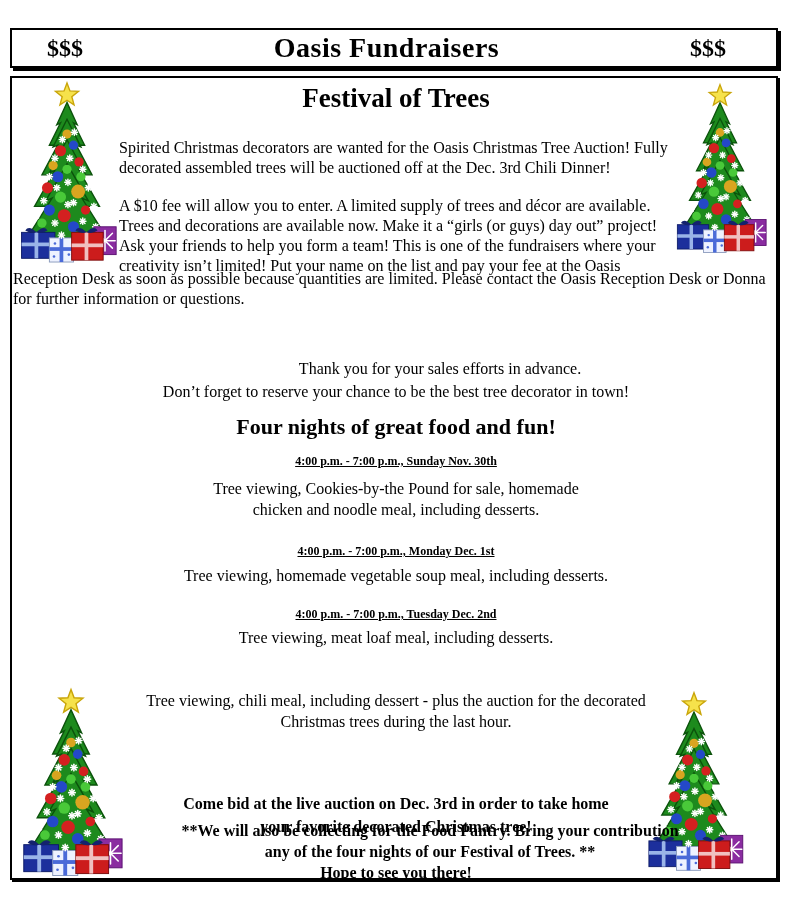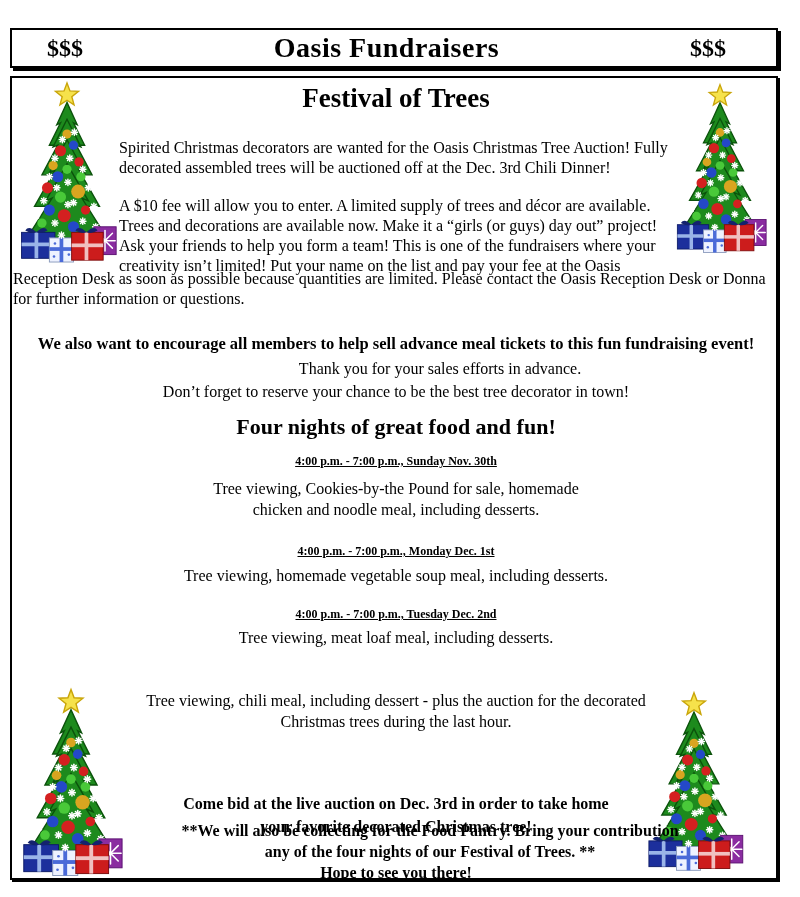--- a/index.html
+++ b/index.html
@@ -160,21 +160,20 @@
 
   <div class="tb intro1">Spirited Christmas decorators are wanted for the Oasis Christmas Tree Auction!  Fully
 decorated assembled trees will be auctioned off at the Dec. 3rd Chili Dinner!</div>
   <div class="tb intro2">A $10 fee will allow you to enter.  A limited supply of trees and décor are available.
 Trees and decorations are available now.  Make it a “girls (or guys) day out” project!
 Ask your friends to help you form a team!  This is one of the fundraisers where your
 creativity isn’t limited!  Put your name on the list and pay your fee at the Oasis</div>
   <div class="tb intro2cont">Reception Desk as soon as possible because quantities are limited.   Please contact the Oasis Reception Desk or Donna
 for further information or questions.</div>
 
-  <div class="tb center encourage">We also want to encourage all members to help sell advance meal tickets to this fun fundraising event!</div>
   <div class="tb center thanks">Thank you for your sales efforts in advance.</div>
   <div class="tb center dontforget">Don’t forget to reserve your chance to be the best tree decorator in town!</div>
 
   <div class="tb center fournights">Four nights of great food and fun!</div>
 
   <div class="tb center sched-time s0t">4:00 p.m. - 7:00 p.m., Sunday Nov. 30th</div>
   <div class="tb center sched-desc s0d">Tree viewing, Cookies-by-the Pound for sale, homemade
 chicken and noodle meal, including desserts.</div>
 
   <div class="tb center sched-time s1t">4:00 p.m. - 7:00 p.m.,  Monday Dec. 1st</div>

